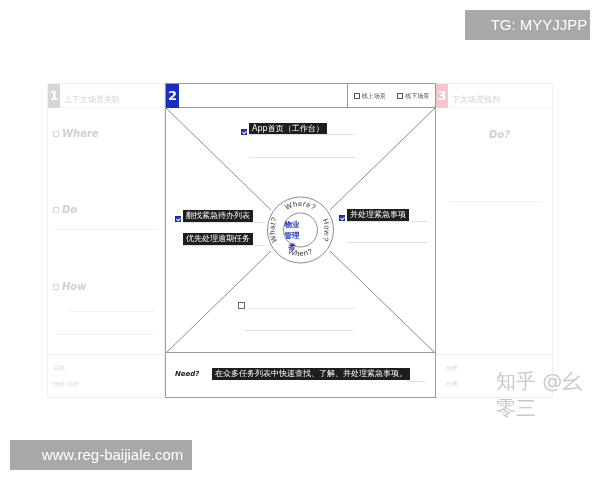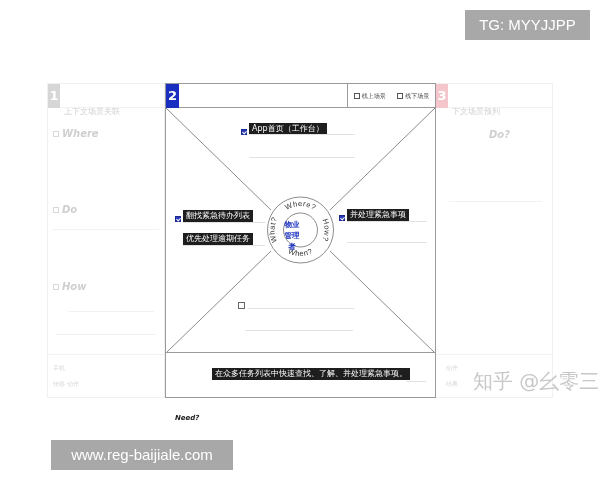--- a/index.html
+++ b/index.html
@@ -1,31 +1,31 @@
 <!DOCTYPE html>
 <html><head>
 <meta charset="utf-8">
 <style>
   * { box-sizing: border-box; margin: 0; padding: 0; }
   body { width: 600px; height: 480px; background: #ffffff; position: relative; overflow: hidden;
          font-family: "DejaVu Sans", "Liberation Sans", sans-serif; }
-  .abs { position: absolute; }
+  .abs { position: absolute; padding-left: 23px; }
 
   .tg-badge { left: 465px; top: 10px; width: 125px; height: 30px; background: #a8a8a8; color: #fff;
               font-size: 15px; line-height: 30px; text-align: center; font-family: "Liberation Sans", sans-serif; }
   .url-badge { left: 10px; top: 440px; width: 182px; height: 30px; background: #a8a8a8; color: #fff;
-               font-size: 15px; line-height: 30px; text-align: center; font-family: "Liberation Sans", sans-serif; margin-left: 41px; }
+               font-size: 15px; line-height: 30px; text-align: center; font-family: "Liberation Sans", sans-serif; }
 
   
   .panel-left { left: 47px; top: 83px; width: 118px; height: 315px; border: 1px solid #f0f0f0; }
   .panel-right { left: 435px; top: 83px; width: 118px; height: 315px; border: 1px solid #f0f0f0; }
   .panel-header { position: absolute; left: 0; top: 0; right: 0; height: 24px; border-bottom: 1px solid #f2f2f2; }
   .num-box { position: absolute; left: 0; top: 0; width: 12px; height: 24px; color: #fff; font-weight: bold;
              font-size: 13px; line-height: 24px; text-align: center; }
-  .panel-title { position: absolute; left: 16px; top: 16px; font-size: 8px; line-height: 24px; color: #d0d0d0; }
+  .panel-title { position: absolute; left: 16px; top: 4px; font-size: 8px; line-height: 24px; color: #d0d0d0; }
   .faint-label { position: absolute; font-size: 10px; color: #cfcfcf; font-style: italic; font-weight: bold; }
   .faint-check { display: inline-block; width: 6px; height: 6px; border: 1px solid #d8d8d8; margin-right: 3px; vertical-align: middle; }
   .faint-line { position: absolute; height: 1px; background: #f2f2f2; }
   .faint-small { position: absolute; font-size: 6px; color: #d8d8d8; }
 
   
   .panel-center { left: 165px; top: 83px; width: 271px; height: 315px; border: 1px solid #9a9a9a; background: #fff; }
   .center-header { position: absolute; left: 0; top: 0; right: 0; height: 24px; border-bottom: 1px solid #9a9a9a; }
   .center-num { position: absolute; left: 0; top: 0; width: 13px; height: 24px; background: #1a2fbf; color: #fff;
                 font-weight: bold; font-size: 13px; line-height: 24px; text-align: center; }
@@ -36,21 +36,21 @@
   .scene-opt .box { width: 6px; height: 6px; border: 1px solid #555; margin-right: 2px; }
 
   .tag { position: absolute; background: #1e1e1e; color: #fff; font-size: 8px; line-height: 12px; padding: 0 3px; white-space: nowrap; }
   .chk { position: absolute; width: 6px; height: 6px; background: #2a3bb8; border: 1px solid #1a2a90; }
   .chk::after { content: ""; position: absolute; left: 1px; top: 0px; width: 2px; height: 3px; border: solid #fff;
                 border-width: 0 1px 1px 0; transform: rotate(45deg); }
   .chk-empty { position: absolute; width: 7px; height: 7px; border: 1px solid #666; background: #fff; }
   .line { position: absolute; height: 1px; background: #e2e2e2; }
 
   .need-row { position: absolute; left: 0; bottom: 0; right: 0; height: 45px; border-top: 1px solid #9a9a9a; }
-  .need-label { position: absolute; left: 9px; top: 17px; font-size: 7px; font-style: italic; font-weight: bold; color: #222; margin-top: 44px; }
+  .need-label { position: absolute; left: 9px; top: 17px; font-size: 7px; font-style: italic; font-weight: bold; color: #222; }
   .need-text { position: absolute; left: 46px; top: 15px; background: #1e1e1e; color: #fff; font-size: 8px; line-height: 12px; padding: 0 3px; white-space: nowrap; }
 
   .watermark { left: 473px; top: 368px; font-size: 20px; color: #c8c8c8; font-family: "DejaVu Sans", sans-serif; }
 </style>
 </head>
 <body>
 
 <div class="abs tg-badge">TG: MYYJJPP</div>
 
 <div class="abs panel-left">

